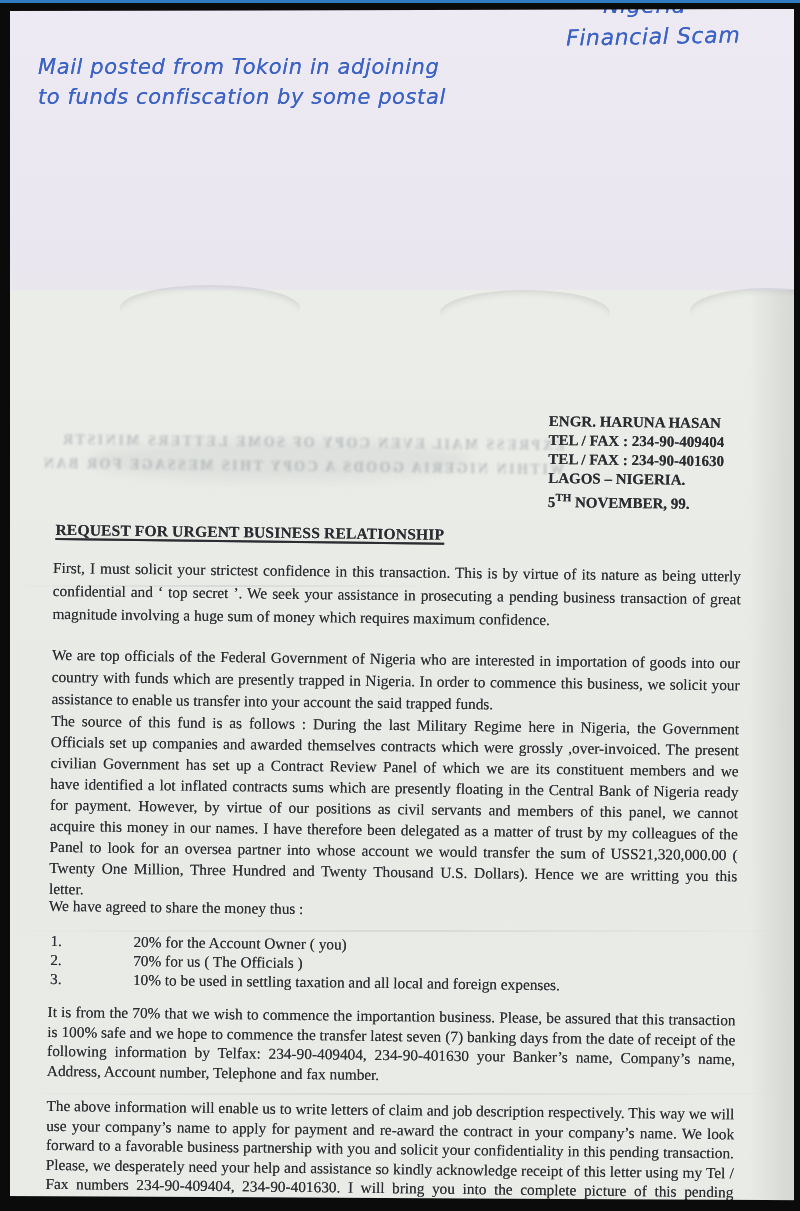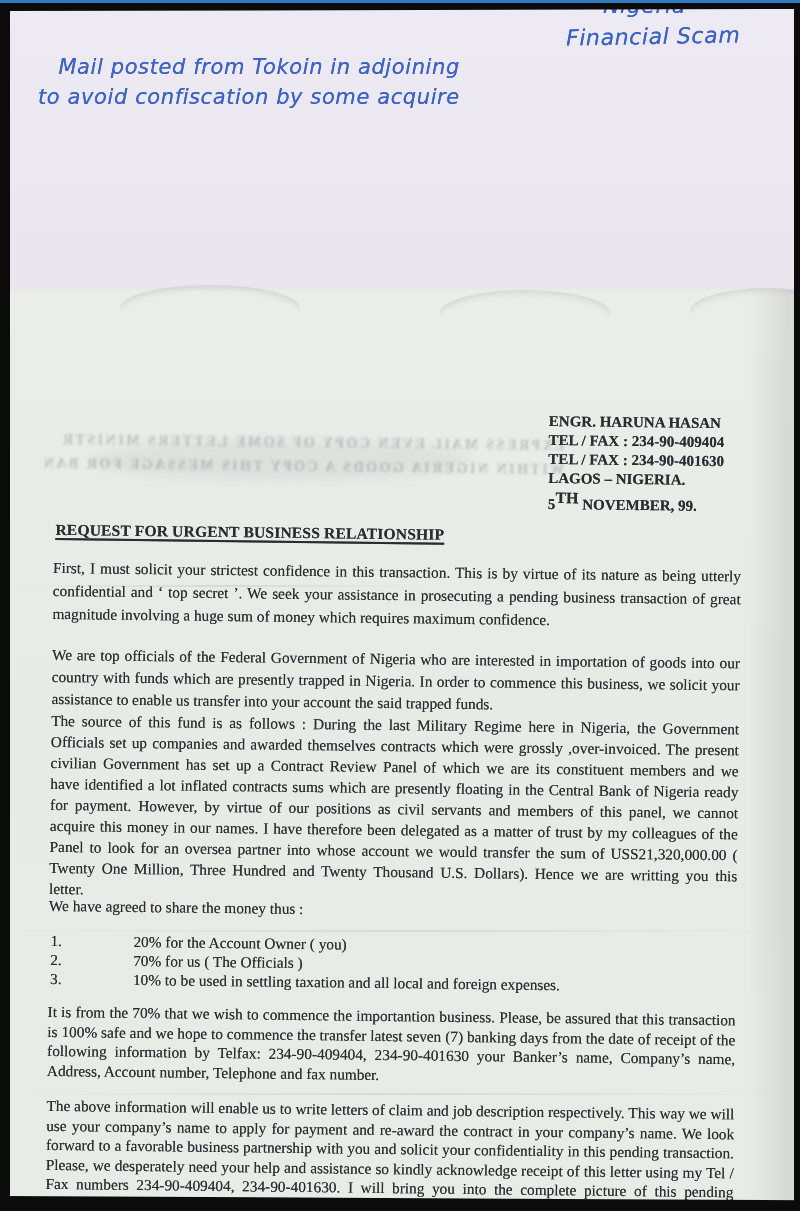--- a/index.html
+++ b/index.html
@@ -37,21 +37,21 @@
   
   #letter-block{
     position:absolute;left:60px;top:0;width:688px;height:1211px;
     transform:rotate(.7deg);transform-origin:0 0;
     color:#2b2b31;
   }
   .typed{position:absolute;font-size:15.3px;text-align:justify;
     text-shadow:0 0 .6px rgba(43,43,49,.75);}
   .letterhead{left:494px;top:406px;width:200px;font-weight:bold;
     font-size:15px;line-height:19px;text-align:left;white-space:nowrap;}
-  .letterhead sup{font-size:16px;vertical-align:6px;}
+  .letterhead sup{font-size:11px;vertical-align:6px;}
   .letter-title{left:2px;top:521px;font-weight:bold;font-size:15.5px;
     letter-spacing:.2px;text-decoration:underline;
     text-decoration-thickness:1.5px;text-underline-offset:3px;white-space:nowrap;}
   .para{left:0;width:688px;}
   #p1{top:556px;line-height:23px;}
   #p2{top:644px;line-height:22px;}
   #p3{top:710px;line-height:21px;word-spacing:1px;}
   #share-intro{top:897px;text-align:left;}
   .share-row{position:absolute;left:0;width:688px;line-height:19px;
     font-size:15.3px;text-shadow:0 0 .6px rgba(43,43,49,.75);}
@@ -87,23 +87,23 @@
   <div class="scallop" style="left:440px;top:290px;width:170px;"></div>
   <div class="scallop" style="left:690px;top:288px;width:160px;"></div>
   <div class="crease" style="left:8px;top:585px;width:430px;"></div>
   <div class="crease" style="left:8px;top:930px;width:788px;"></div>
   <div class="crease" style="left:8px;top:1093px;width:788px;"></div>
   <div class="smudge" style="left:90px;top:440px;width:380px;height:40px;"></div>
 
   <div class="hand scam-line" style="left:603px;top:-7px;">Nigeria</div>
   <div class="hand scam-line" style="left:566px;top:24px;transform:rotate(-1deg);">Financial Scam</div>
 
-  <div style="position:absolute;left:38px;top:52px;text-align:right;">
+  <div style="position:absolute;left:38px;top:52px;">
     <div class="hand note-line" style="position:relative;">Mail posted from Tokoin in adjoining</div>
-    <div class="hand note-line" style="position:relative;">to avoid confiscation by some acquire</div>
+    <div class="hand note-line" style="position:relative;">to funds confiscation by some postal</div>
   </div>
 
   <div id="letter-block">
 
     <div id="bleed1" class="bleed">EXPRESS MAIL EVEN COPY OF SOME LETTERS MINISTR</div>
     <div id="bleed2" class="bleed">WITHIN NIGERIA GOODS A COPY THIS MESSAGE FOR BAN</div>
 
     <div class="typed letterhead">
       <div>ENGR. HARUNA HASAN</div>
       <div>TEL / FAX :  234-90-409404</div>

